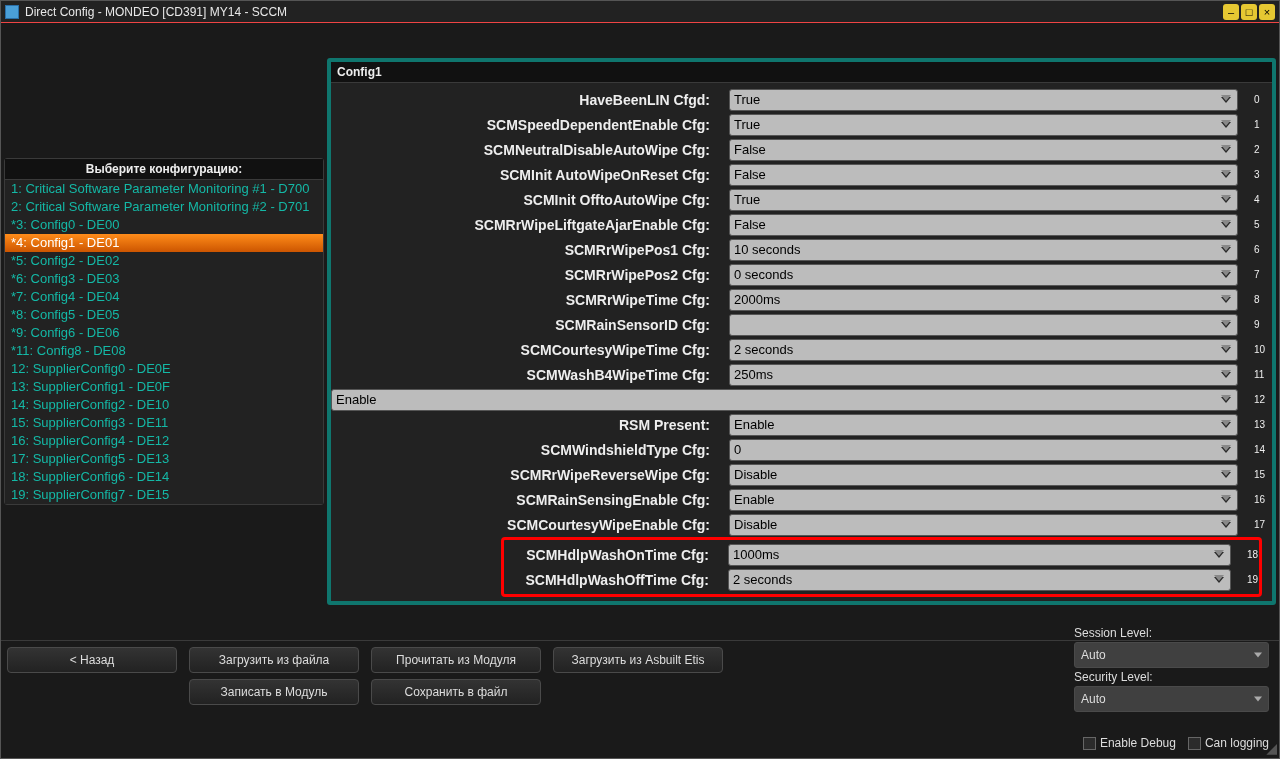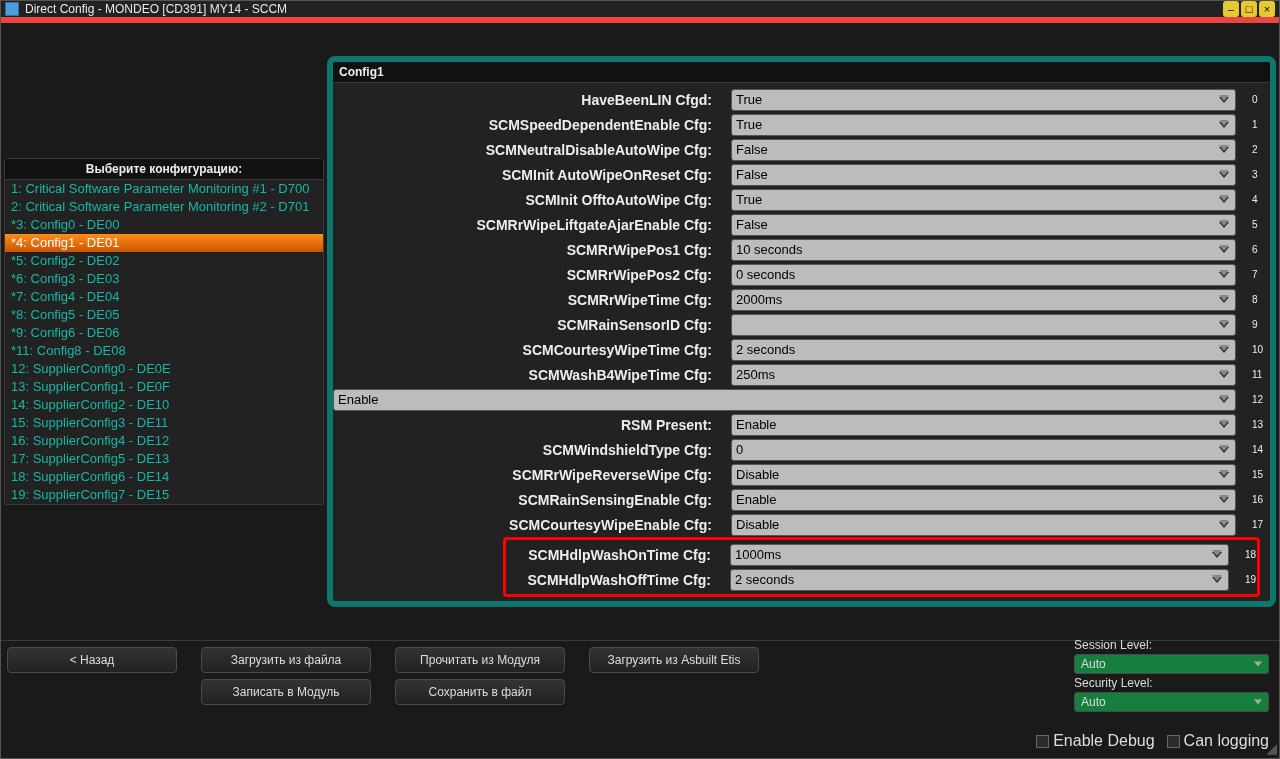--- a/index.html
+++ b/index.html
@@ -19,21 +19,21 @@
     border: 1px solid #555;
     display: flex;
     flex-direction: column;
   }
   .titlebar {
     height: 22px;
     background: #222;
     display: flex;
     align-items: center;
     padding: 0 4px;
-    border-bottom: 6px solid #ef4444;
+    border-bottom: 1px solid #ef4444;
   }
   .titlebar .app-icon {
     width: 14px;
     height: 14px;
     background: #4a9fd8;
     margin-right: 6px;
     border: 1px solid #2a6fa8;
   }
   .titlebar .title {
     flex: 1;
@@ -92,22 +92,22 @@
     cursor: pointer;
     white-space: nowrap;
     line-height: 16px;
   }
   .sidebar-item.selected {
     background: linear-gradient(#ff8c1a, #cc5500);
     color: #fff;
   }
   .content {
     flex: 1;
-    border: 6px solid #0f766e;
-    border-radius: 8px;
+    border: 4px solid #0f766e;
+    border-radius: 3px;
     background: #222;
     display: flex;
     flex-direction: column;
     overflow: hidden;
   }
   .content-header {
     background: #111;
     color: #eee;
     font-weight: bold;
     padding: 3px 6px;
@@ -189,21 +189,21 @@
   .bottom-panel {
     border-top: 1px solid #3a3a3a;
     padding: 6px 6px 4px;
     background: #1a1a1a;
     display: flex;
     flex-direction: column;
     gap: 6px;
   }
   .btn-row {
     display: flex;
-    gap: 24px;
+    gap: 12px;
     align-items: flex-start;
   }
   .btn {
     width: 170px;
     height: 26px;
     background: linear-gradient(#333,#222);
     border: 1px solid #4a4a4a;
     border-radius: 4px;
     color: #ddd;
     font-size: 12px;
@@ -220,22 +220,22 @@
     width: 195px;
     position: absolute;
     right: 10px;
     bottom: 46px;
   }
   .right-controls .lbl {
     color: #ddd;
     font-size: 12px;
   }
   .right-controls .select {
-    height: 20px;
-    background: #15803d;
+    height: 26px;
+    background: #404040;
     border: 1px solid #4a4a4a;
     border-radius: 3px;
     color: #ddd;
     font-size: 12px;
     padding: 0 18px 0 6px;
     display:flex;
     align-items:center;
     position:relative;
     cursor:pointer;
   }
@@ -249,21 +249,21 @@
     border-top:5px solid #aaa;
   }
   .checkbox-row {
     position: absolute;
     right: 10px;
     bottom: 8px;
     display: flex;
     gap: 12px;
     align-items: center;
     color: #ddd;
-    font-size: 16px;
+    font-size: 12px;
   }
   .checkbox {
     width: 13px;
     height: 13px;
     border: 1px solid #666;
     background: #2b2b2b;
     display:inline-block;
     margin-right:4px;
     vertical-align:middle;
     cursor:pointer;

